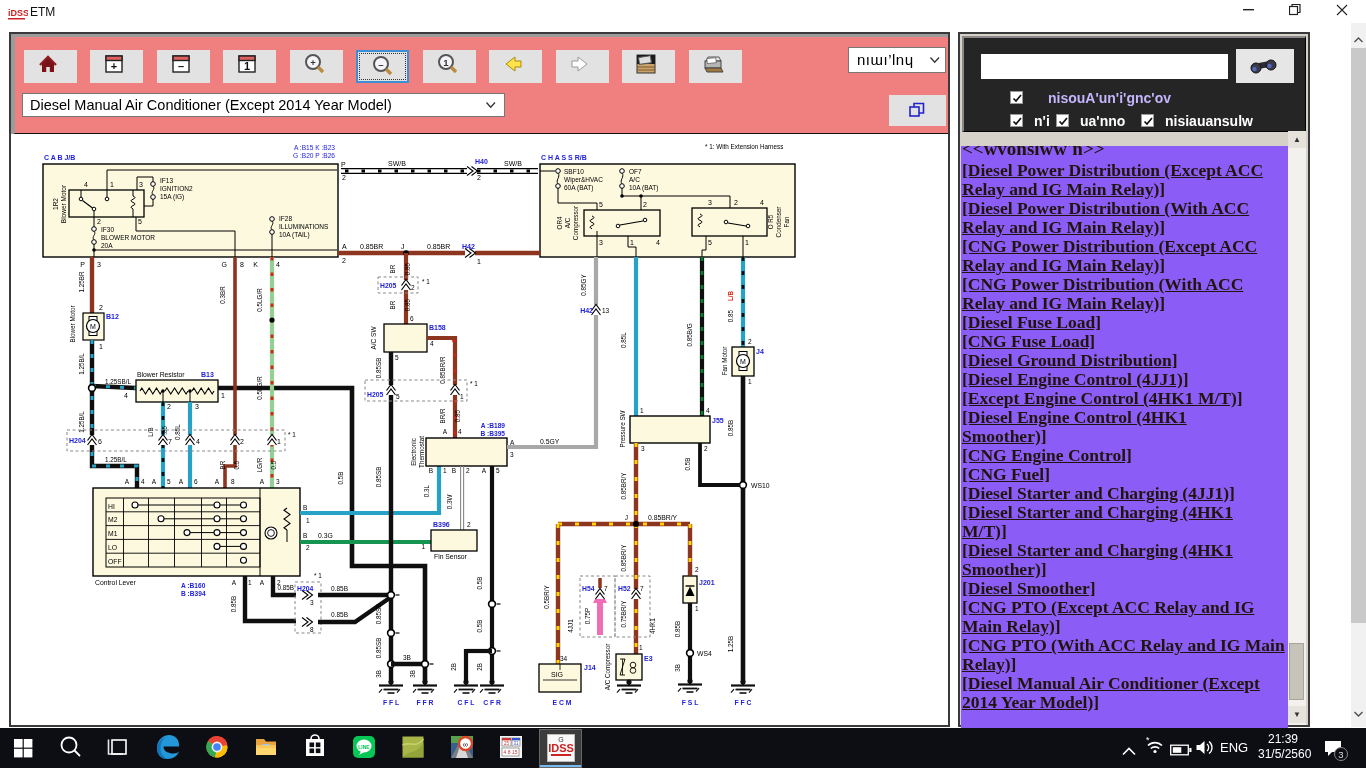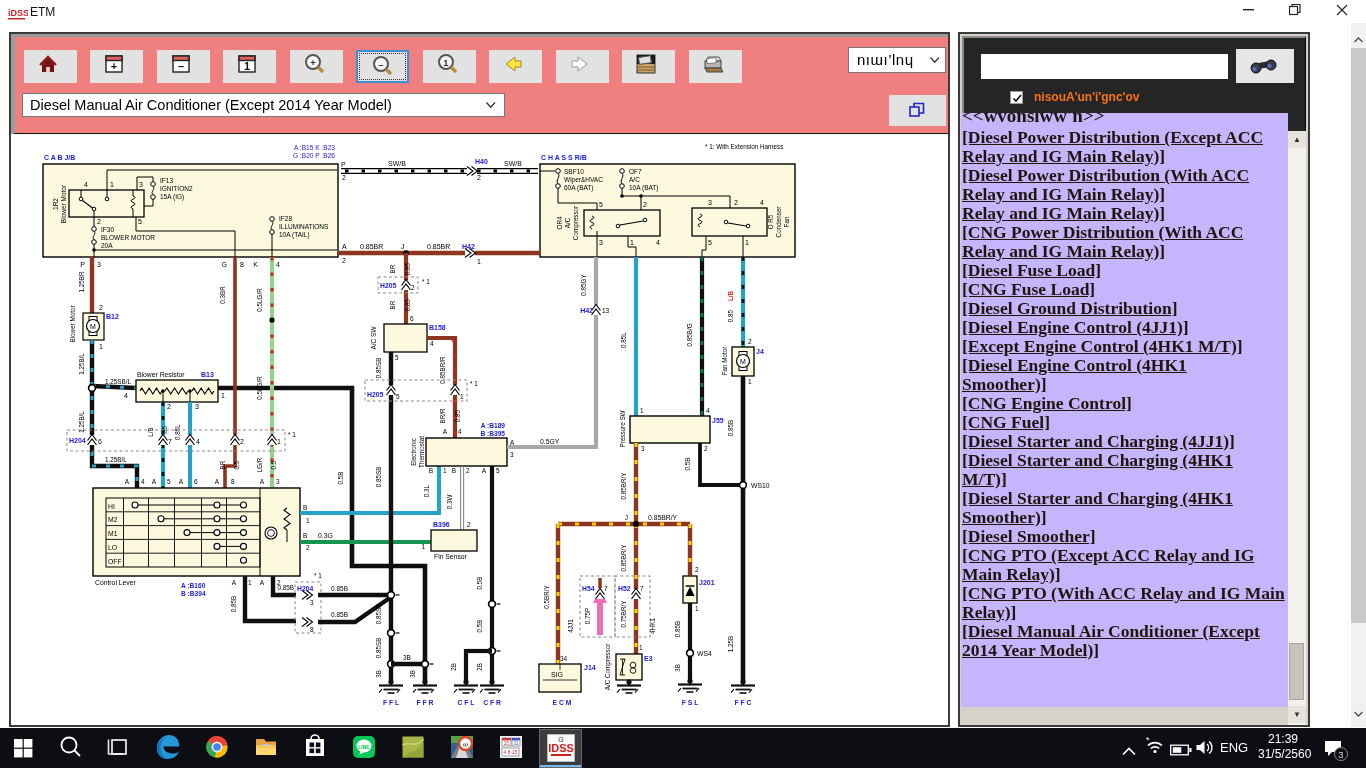--- a/index.html
+++ b/index.html
@@ -669,47 +669,48 @@
         <circle cx="21" cy="8" r="5" fill="#3a3a4a" stroke="#111"></circle>
       <circle cx="4.5" cy="12" r="2.2" fill="#5566bb"></circle>
         <circle cx="19.5" cy="9" r="2.2" fill="#5566bb"></circle>
     </svg>
   </div>
   <div class="abs" style="left:46px;top:53px;width:13px;height:13px;background:#fff;border:1px solid #999">
       <svg width="13" height="13" style="position:absolute;left:0;top:0">
         <path d="M 2.5 6.5 L 5 9 L 10 3" fill="none" stroke="#111" stroke-width="1.7"></path>
       </svg>
     </div>
-    <div class="abs" style="left:70px;top:52px;font-size:12px;color:#f97316;font-weight:bold">nisouA'un'i'gnc'ov</div>
+    <div class="abs" style="left:84px;top:52px;font-size:14px;color:#c4b5fd;font-weight:bold">nisouA'un'i'gnc'ov</div>
     <div class="abs" style="left:46px;top:76px;width:13px;height:13px;background:#fff;border:1px solid #999">
       <svg width="13" height="13" style="position:absolute;left:0;top:0">
         <path d="M 2.5 6.5 L 5 9 L 10 3" fill="none" stroke="#111" stroke-width="1.7"></path>
       </svg>
     </div>
     <div class="abs" style="left:70px;top:75px;font-size:14px;color:#fff;font-weight:bold">n'i</div>
     <div class="abs" style="left:92px;top:76px;width:13px;height:13px;background:#fff;border:1px solid #999">
       <svg width="13" height="13" style="position:absolute;left:0;top:0">
         <path d="M 2.5 6.5 L 5 9 L 10 3" fill="none" stroke="#111" stroke-width="1.7"></path>
       </svg>
     </div>
     <div class="abs" style="left:116px;top:75px;font-size:14px;color:#fff;font-weight:bold">ua'nno</div>
     <div class="abs" style="left:177px;top:76px;width:13px;height:13px;background:#fff;border:1px solid #999">
       <svg width="13" height="13" style="position:absolute;left:0;top:0">
         <path d="M 2.5 6.5 L 5 9 L 10 3" fill="none" stroke="#111" stroke-width="1.7"></path>
       </svg>
     </div>
     <div class="abs" style="left:201px;top:75px;font-size:14px;color:#fff;font-weight:bold">nisiauansulw</div>
 </div>
-<div class="abs" style="left:961px;top:113px;width:327px;height:594px;background:#c4b5fd;overflow:hidden">
+<div class="abs" style="left:961px;top:146px;width:327px;height:594px;background:#8b5cf6;overflow:hidden">
   <div style="position:absolute;left:1px;top:-7px;font-family:'Liberation Serif',serif;font-weight:bold;font-size:17.5px;color:#20150c;line-height:19px;white-space:nowrap">
   <div style="height:22px;font-size:19px">&lt;&lt;wvonslww'n&gt;&gt;</div>
   <div style="height:19px"><span style="text-decoration:underline">[Diesel Power Distribution (Except ACC</span></div>
       <div style="height:19px"><span style="text-decoration:underline">Relay and IG Main Relay)]</span></div>
       <div style="height:19px"><span style="text-decoration:underline">[Diesel Power Distribution (With ACC</span></div>
       <div style="height:19px"><span style="text-decoration:underline">Relay and IG Main Relay)]</span></div>
+      <div style="height:19px"><span style="text-decoration:underline">[CNG Power Distribution (Except ACC</span></div>
       <div style="height:19px"><span style="text-decoration:underline">Relay and IG Main Relay)]</span></div>
       <div style="height:19px"><span style="text-decoration:underline">[CNG Power Distribution (With ACC</span></div>
       <div style="height:19px"><span style="text-decoration:underline">Relay and IG Main Relay)]</span></div>
       <div style="height:19px"><span style="text-decoration:underline">[Diesel Fuse Load]</span></div>
       <div style="height:19px"><span style="text-decoration:underline">[CNG Fuse Load]</span></div>
       <div style="height:19px"><span style="text-decoration:underline">[Diesel Ground Distribution]</span></div>
       <div style="height:19px"><span style="text-decoration:underline">[Diesel Engine Control (4JJ1)]</span></div>
       <div style="height:19px"><span style="text-decoration:underline">[Except Engine Control (4HK1 M/T)]</span></div>
       <div style="height:19px"><span style="text-decoration:underline">[Diesel Engine Control (4HK1</span></div>
       <div style="height:19px"><span style="text-decoration:underline">Smoother)]</span></div>

